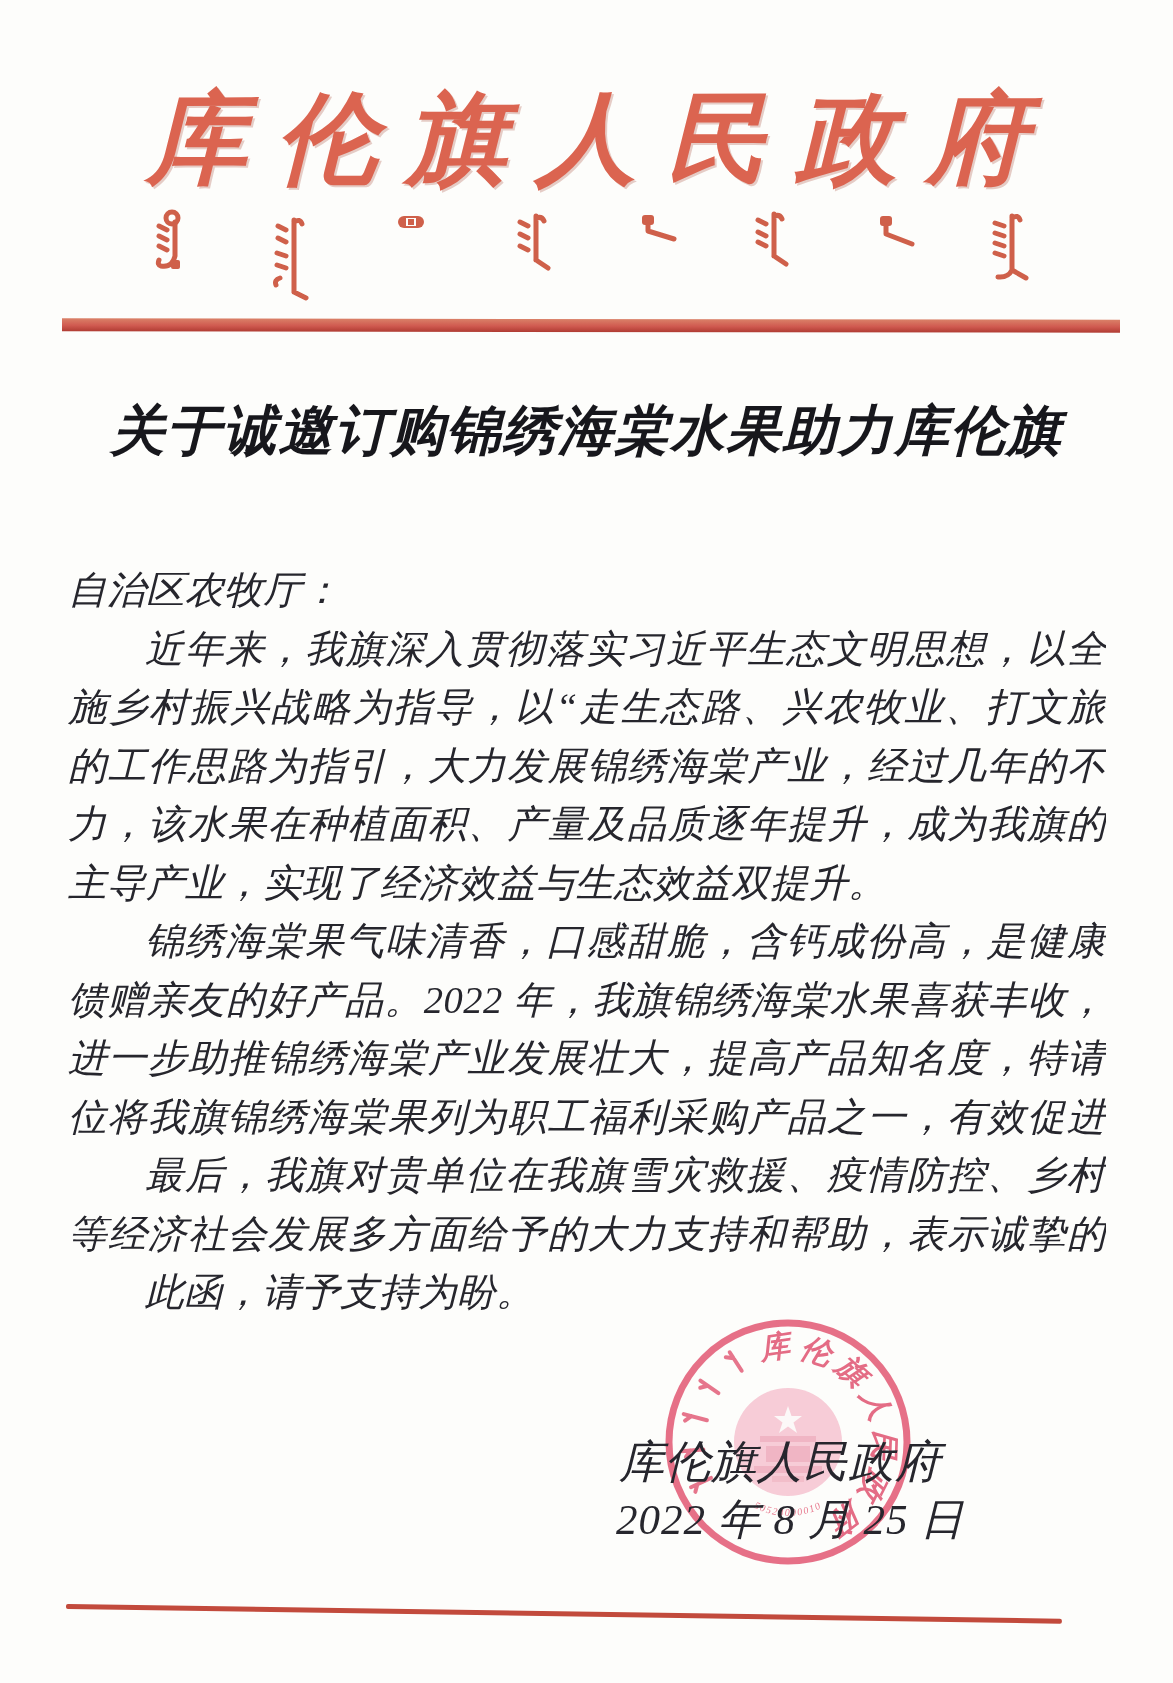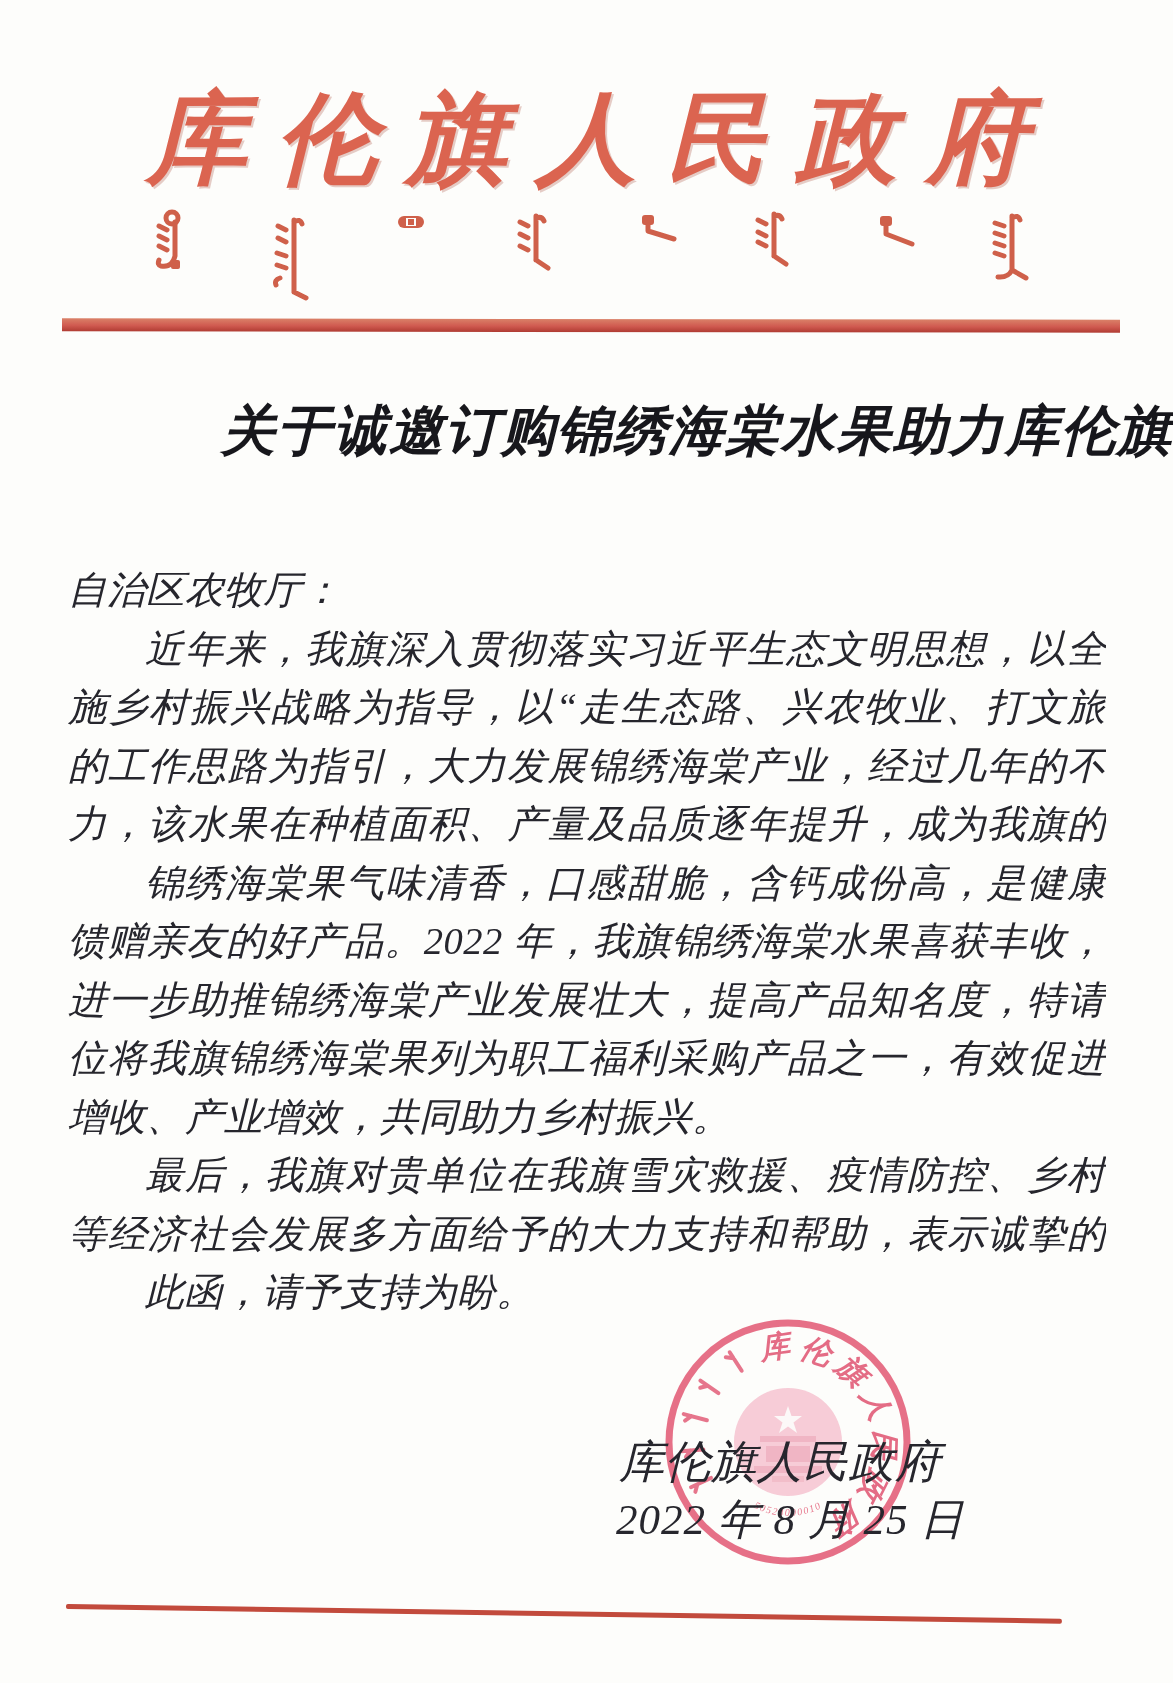--- a/index.html
+++ b/index.html
@@ -28,21 +28,21 @@
   .mg{stroke:#cf604a;fill:none;stroke-width:5;stroke-linecap:round;stroke-linejoin:round;}
   .mgf{fill:#cf604a;stroke:none;}
   .divider{
     position:absolute;top:319px;left:62px;width:1058px;height:13px;
     background:linear-gradient(#da8168,#d05a50 55%,#b03c33);
     transform:rotate(0.08deg);
   }
   
   .doc-title{
     position:absolute;top:394px;left:0;width:100%;
-    text-align:right;
+    text-align:center;
     font-size:54px;line-height:74px;font-weight:bold;
     color:#17171c;letter-spacing:2px;
   }
   
   .body-text{
     position:absolute;top:561px;left:68px;width:1038px;
     font-size:38.5px;line-height:58.5px;
     color:#26262d;
     letter-spacing:0.5px;
   }
@@ -122,25 +122,25 @@
   <div class="doc-title">
     <div>关于诚邀订购锦绣海棠水果助力库伦旗</div>
   </div>
 
   <div class="body-text">
     <span class="ln">自治区农牧厅：</span>
     <span class="ln ind fj">近年来，我旗深入贯彻落实习近平生态文明思想，以全面实</span>
     <span class="ln fj">施乡村振兴战略为指导，以“走生态路、兴农牧业、打文旅牌”</span>
     <span class="ln fj">的工作思路为指引，大力发展锦绣海棠产业，经过几年的不懈努</span>
     <span class="ln fj">力，该水果在种植面积、产量及品质逐年提升，成为我旗的特色</span>
+    <span class="ln">主导产业，实现了经济效益与生态效益双提升。</span>
     <span class="ln ind fj">锦绣海棠果气味清香，口感甜脆，含钙成份高，是健康绿色、</span>
     <span class="ln fj">馈赠亲友的好产品。2022 年，我旗锦绣海棠水果喜获丰收，为</span>
     <span class="ln fj">进一步助推锦绣海棠产业发展壮大，提高产品知名度，特请贵单</span>
     <span class="ln fj">位将我旗锦绣海棠果列为职工福利采购产品之一，有效促进群众</span>
-    <span class="ln">增收、产业增效，共同助力乡村振兴。</span>
     <span class="ln ind fj">最后，我旗对贵单位在我旗雪灾救援、疫情防控、乡村振兴</span>
     <span class="ln fj">等经济社会发展多方面给予的大力支持和帮助，表示诚挚的感谢！</span>
     <span class="ln ind">此函，请予支持为盼。</span>
   </div>
 
   <svg class="seal" viewBox="0 0 264 264">
     <defs>
       <filter id="soft">
           <feGaussianBlur stdDeviation="0.7"></feGaussianBlur>
         </filter>

